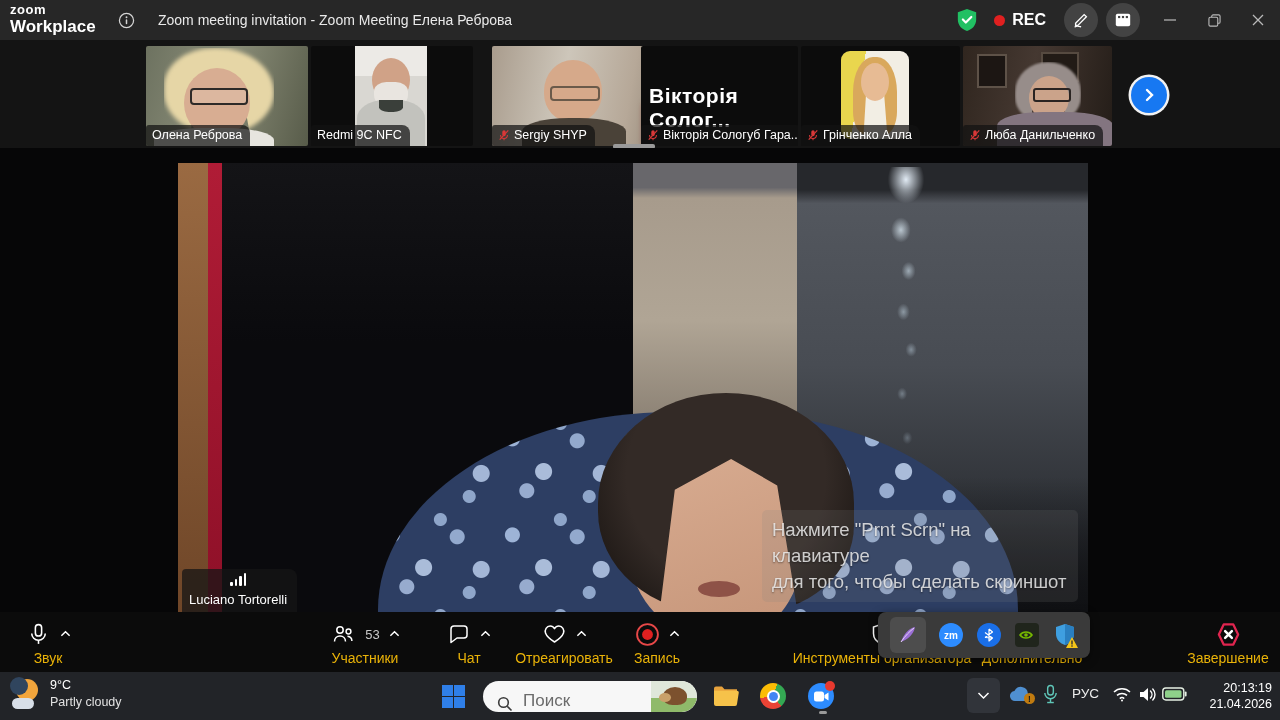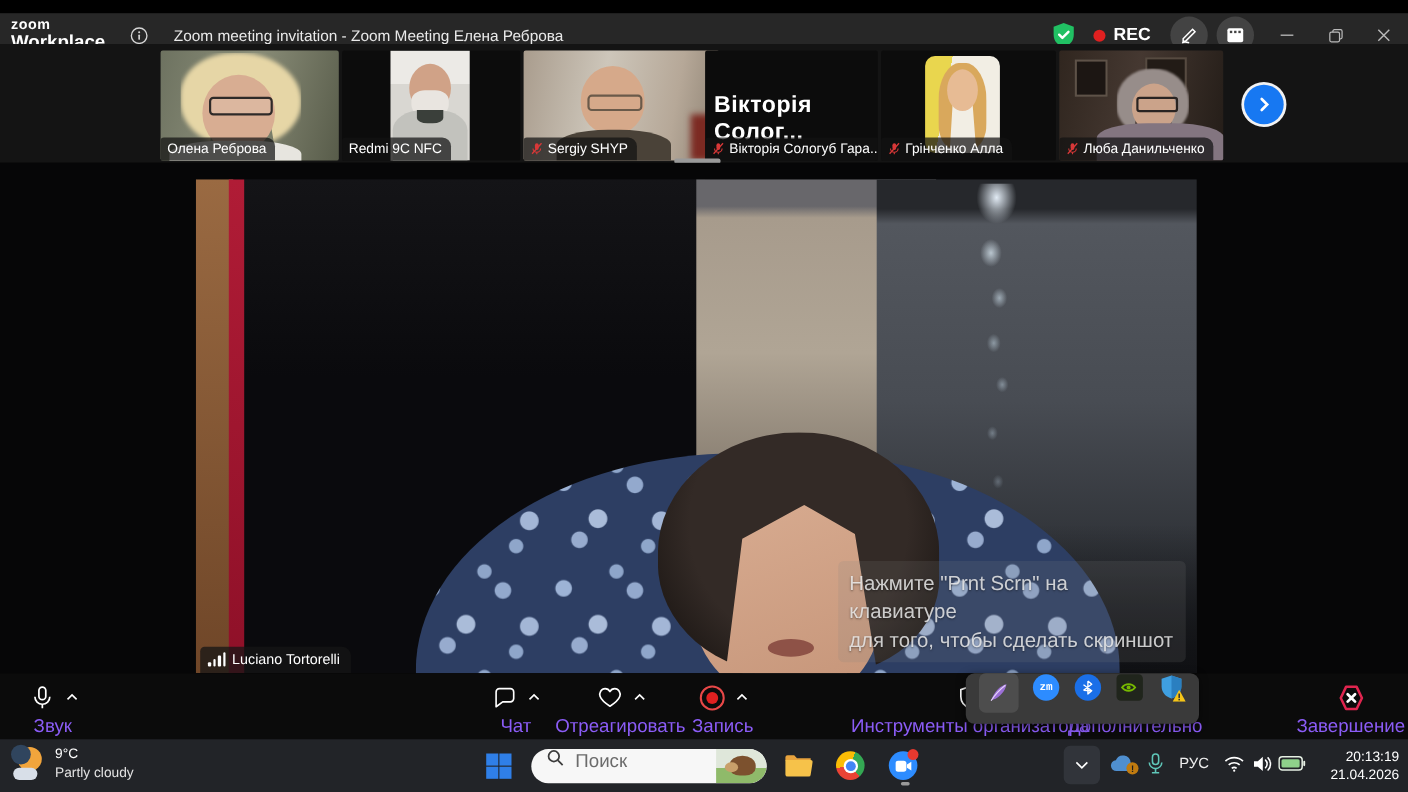--- a/index.html
+++ b/index.html
@@ -1,21 +1,21 @@
 <!DOCTYPE html>
 <html><head>
 <meta charset="utf-8">
 <style>
   html,body{margin:0;padding:0;background:#000;}
   body{width:1280px;height:720px;position:relative;overflow:hidden;
        font-family:"Liberation Sans", sans-serif;color:#fff;}
   svg{display:block;}
 
   
-  .titlebar{position:absolute;left:0;top:12px;width:1280px;height:40px;background:#272727;}
+  .titlebar{position:absolute;left:0;top:0;width:1280px;height:40px;background:#272727;}
   .logo{position:absolute;left:10px;top:3px;line-height:1;}
   .logo .l1{font-size:13px;font-weight:bold;letter-spacing:.5px;}
   .logo .l2{font-size:17px;font-weight:600;margin-top:2px;}
   .wintitle{position:absolute;left:118px;top:0;height:40px;display:flex;align-items:center;gap:23px;
             font-size:14px;color:#e9e9e9;}
   .tb-right{position:absolute;right:0;top:0;height:40px;display:flex;align-items:center;}
   .rec{display:flex;align-items:center;gap:7px;margin:0 18px 0 16px;font-size:16px;font-weight:bold;}
   .recdot{width:11px;height:11px;border-radius:50%;background:#e02020;}
   .circbtn{width:34px;height:34px;border-radius:50%;background:#434343;display:flex;align-items:center;
            justify-content:center;margin-right:8px;}
@@ -91,54 +91,54 @@
           radial-gradient(circle at 24% 82%, #97abce 0 7px, rgba(0,0,0,0) 8px),
           radial-gradient(circle at 76% 88%, #8fa6ca 0 6px, rgba(0,0,0,0) 7px);
         background-size:120px 96px;}
   .neck{position:absolute;left:508px;top:392px;width:84px;height:60px;background:#c79b82;}
   .face{position:absolute;left:452px;top:282px;width:172px;height:196px;border-radius:48% 52% 46% 54%/55% 55% 45% 45%;background:linear-gradient(160deg,#d9ad92,#c59478);}
   .hair{position:absolute;left:420px;top:230px;width:256px;height:220px;border-radius:50% 50% 40% 46%;
         background:radial-gradient(ellipse at 50% 38%,#332a26 0 55%,#201a17 80%);
         clip-path:polygon(0 0,100% 0,100% 100%,78% 100%,70% 42%,52% 30%,30% 44%,24% 100%,0 100%);}
   .mouth{position:absolute;left:520px;top:418px;width:42px;height:16px;border-radius:50%;background:#8e5247;}
   .nametag{position:absolute;left:4px;bottom:0;display:flex;align-items:center;gap:6px;
-        background:rgba(22,22,22,.75);border-radius:4px 8px 0 0;padding:4px 10px 5px 7px;font-size:13px;}
+        background:rgba(22,22,22,.75);border-radius:4px 8px 0 0;padding:4px 10px 5px 7px;font-size:13px;flex-direction:column;}
   .bars{display:flex;align-items:flex-end;gap:2px;height:13px;}
   .bars i{display:block;width:2.5px;background:#fff;border-radius:1px;}
   .caption{position:absolute;left:584px;bottom:10px;width:296px;padding:7px 10px;border-radius:5px;
         background:rgba(130,130,130,.16);font-size:18.5px;line-height:26px;color:rgba(242,242,242,.82);
         text-shadow:0 1px 2px rgba(0,0,0,.45);}
 
   
   .ztb{position:absolute;left:0;top:612px;width:1280px;height:60px;background:#0b0b0b;}
   .tbi{position:absolute;top:0;height:60px;display:flex;flex-direction:column;align-items:center;justify-content:flex-start;padding-top:7px;box-sizing:border-box;}
   .tbi .irow{height:30px;display:flex;align-items:center;gap:9px;}
-  .tbi .lbl{font-size:17px;color:#8b5cf6;margin-top:1px;white-space:nowrap;}
+  .tbi .lbl{font-size:14px;color:#eab308;margin-top:1px;white-space:nowrap;}
   .chev{color:#fff;}
   .cnt{font-size:13px;color:#c9c9c9;}
   .flyout{position:absolute;left:878px;top:0px;width:212px;height:46px;background:#3a3a3a;border-radius:8px;
-        display:flex;align-items:flex-start;justify-content:space-around;padding:0 6px;box-sizing:border-box;
-        box-shadow:0 2px 8px rgba(0,0,0,.5);font-family:Liberation Mono, monospace;}
+        display:flex;align-items:center;justify-content:space-around;padding:0 6px;box-sizing:border-box;
+        box-shadow:0 2px 8px rgba(0,0,0,.5);}
   .fl-hl{width:36px;height:36px;border-radius:6px;background:#4d4d4d;display:flex;align-items:center;justify-content:center;}
   .fl-ic{width:26px;height:26px;display:flex;align-items:center;justify-content:center;}
   .zmcirc{width:24px;height:24px;border-radius:50%;background:#2d8cff;color:#fff;font-size:10px;font-weight:bold;
         display:flex;align-items:center;justify-content:center;}
   .btcirc{width:24px;height:24px;border-radius:50%;background:#1a6fe8;display:flex;align-items:center;justify-content:center;}
   .nvsq{width:24px;height:24px;border-radius:4px;background:#20251c;display:flex;align-items:center;justify-content:center;}
 
   
   .wtb{position:absolute;left:0;top:672px;width:1280px;height:48px;background:#222428;}
   .weather{position:absolute;left:10px;top:5px;display:flex;align-items:center;gap:8px;}
   .wicon{position:relative;width:32px;height:34px;}
   .moon{position:absolute;left:6px;top:2px;width:22px;height:22px;border-radius:50%;background:#f2a53c;}
   .moonmask{position:absolute;left:0px;top:0px;width:18px;height:18px;border-radius:50%;background:#30455e;}
   .wcloud{position:absolute;left:2px;bottom:2px;width:22px;height:11px;border-radius:8px;background:#d8dfe8;}
   .wtext{line-height:17px;font-size:12.5px;}
   .search{position:absolute;left:483px;top:9px;width:214px;height:31px;border-radius:16px;background:#f7f7f7;
-        display:flex;align-items:flex-start;overflow:hidden;}
+        display:flex;align-items:flex-end;overflow:hidden;}
   .search input{border:0;outline:none;background:transparent;font-size:17px;color:#4a4a4a;width:110px;
         font-family:"Liberation Sans",sans-serif;}
   .search input::placeholder{color:#6b6b6b;}
   .hedge{margin-left:auto;width:46px;height:31px;border-radius:0 16px 16px 0;position:relative;overflow:hidden;
         background:linear-gradient(180deg,#dfe7da 0 55%,#8fba6a 55% 100%);}
   .hedge .hh{position:absolute;left:12px;top:6px;width:24px;height:18px;border-radius:50% 50% 40% 40%;background:#7c512e;}
   .hedge .hf{position:absolute;left:8px;top:12px;width:12px;height:9px;border-radius:50%;background:#c9a06a;}
   .tkicon{position:absolute;top:9px;width:30px;height:30px;display:flex;align-items:center;justify-content:center;}
   .runline{position:absolute;left:11px;bottom:-5px;width:8px;height:3px;border-radius:2px;background:#9a9a9a;}
   .reddot{position:absolute;right:-1px;top:-2px;width:10px;height:10px;border-radius:50%;background:#e8392f;}
@@ -239,21 +239,21 @@
       <div class="face"></div>
       <div class="beard"></div>
       <div class="body"></div>
       <div class="col"></div>
     </div>
     <div class="tlabel">
       <span>Redmi 9C NFC</span>
     </div>
   </div>
 
-  <div class="tile s3" style="left:476px;width:178px;">
+  <div class="tile s3" style="left:492px;width:178px;">
     <div class="head"></div>
     <div class="gl"></div>
     <div class="body"></div>
     <div class="red"></div>
     <div class="tlabel">
       <span>
         <svg width="12" height="12" viewBox="0 0 14 14">
             <rect x="5" y="1.5" width="4" height="7" rx="2" fill="#d93838"></rect>
             <path d="M3 7a4 4 0 0 0 8 0" stroke="#d93838" stroke-width="1.2" fill="none"></path>
             <line x1="7" y1="11" x2="7" y2="13" stroke="#d93838" stroke-width="1.2"></line>
@@ -373,20 +373,39 @@
       <span class="chev">
         <svg width="11" height="8" viewBox="0 0 12 8" fill="none" stroke="#fff" stroke-width="1.6">
             <path d="M1.5 6L6 1.5 10.5 6"></path>
           </svg>
       </span>
     </div>
     <div class="lbl">Звук</div>
   </div>
 
 
+  <div class="tbi" style="left:310px;width:110px;">
+    <div class="irow">
+      <span>
+        <svg width="26" height="24" viewBox="0 0 26 24" fill="none" stroke="#fff" stroke-width="1.5">
+            <circle cx="10" cy="8" r="3.2"></circle>
+            <path d="M4.5 19.5c0-3.4 2.4-5.6 5.5-5.6s5.5 2.2 5.5 5.6"></path>
+            <circle cx="18.5" cy="9.5" r="2.4"></circle>
+            <path d="M17.5 14.3c2.6.3 4.4 2.2 4.4 4.8"></path>
+          </svg>
+      </span>
+      <span class="cnt">53</span>
+      <span class="chev">
+        <svg width="11" height="8" viewBox="0 0 12 8" fill="none" stroke="#fff" stroke-width="1.6">
+            <path d="M1.5 6L6 1.5 10.5 6"></path>
+          </svg>
+      </span>
+    </div>
+    <div class="lbl">Участники</div>
+  </div>
 
   <div class="tbi" style="left:516px;width:96px;">
     <div class="irow">
       <span>
         <svg width="25" height="24" viewBox="0 0 24 24" fill="none" stroke="#fff" stroke-width="1.5">
             <path d="M12 20s-7.5-4.7-9-9c-1-3 1-7 4.6-7 2.2 0 3.6 1.2 4.4 2.7C12.8 5.2 14.2 4 16.4 4 20 4 22 8 21 11c-1.5 4.3-9 9-9 9z" stroke-linejoin="round"></path>
           </svg>
       </span>
       <span class="chev">
         <svg width="11" height="8" viewBox="0 0 12 8" fill="none" stroke="#fff" stroke-width="1.6">

